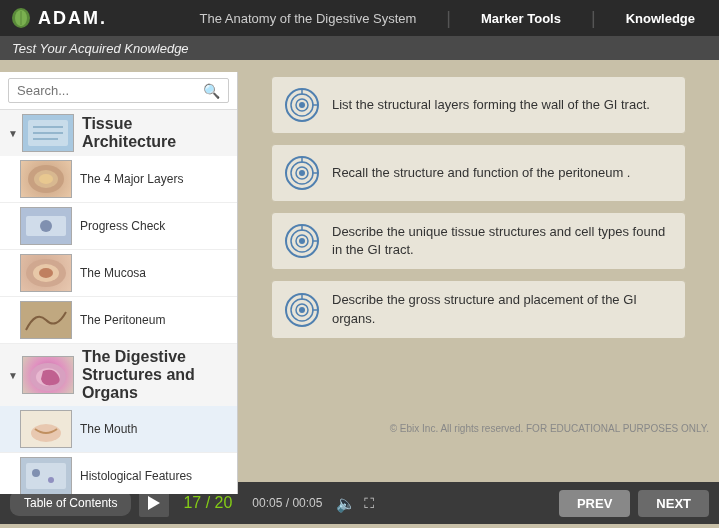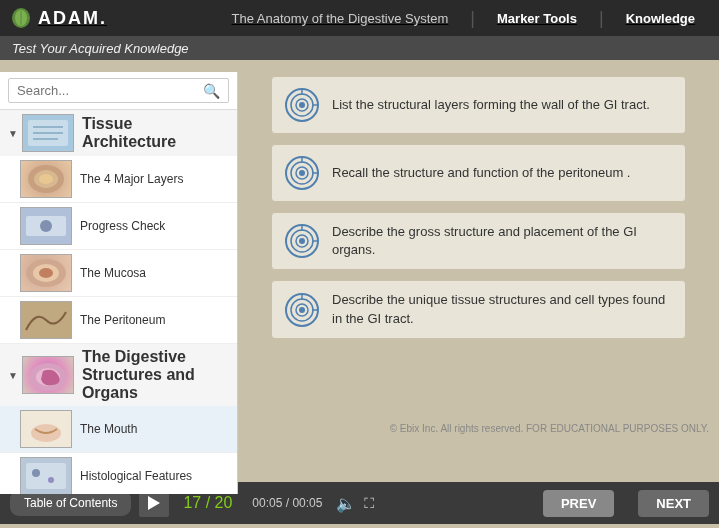--- a/index.html
+++ b/index.html
@@ -13,41 +13,40 @@
     }
 
     
     #header {
       background: #2a2a2a;
       height: 36px;
       display: flex;
       align-items: center;
       justify-content: space-between;
       padding: 0 10px;
-      text-decoration: underline;
     }
     #logo {
       display: flex;
       align-items: center;
       gap: 6px;
     }
     #logo-leaf {
       width: 22px;
       height: 22px;
     }
     #logo-text {
       color: white;
       font-size: 18px;
       font-weight: bold;
       letter-spacing: 2px;
     }
     #header-nav {
       display: flex;
       align-items: center;
-      gap: 8px;
+      gap: 16px;
     }
     .header-title {
       color: #ccc;
       font-size: 13px;
       padding: 0 14px;
     }
     .header-sep {
       color: #555;
       font-size: 18px;
     }
@@ -302,21 +301,21 @@
 
     .nav-btn {
       background: #888;
       color: white;
       border: none;
       padding: 6px 18px;
       font-size: 13px;
       font-weight: bold;
       cursor: pointer;
       border-radius: 4px;
-      margin-left: 16px;
+      margin-left: 0;
     }
 
     #copyright {
       text-align: right;
       font-size: 10px;
       color: #888;
       padding: 2px 10px 0 0;
       position: absolute;
       bottom: 48px;
       right: 0;
@@ -480,33 +479,33 @@
 
     <div class="objective-btn">
       <svg class="obj-icon" viewBox="0 0 36 36" xmlns="http://www.w3.org/2000/svg">
         <circle cx="18" cy="18" r="16" fill="none" stroke="#5080b0" stroke-width="2"></circle>
         <circle cx="18" cy="18" r="11" fill="none" stroke="#5080b0" stroke-width="1.5"></circle>
         <circle cx="18" cy="18" r="6" fill="none" stroke="#5080b0" stroke-width="1.5"></circle>
         <circle cx="18" cy="18" r="3" fill="#5080b0"></circle>
         <line x1="18" y1="2" x2="18" y2="8" stroke="#5080b0" stroke-width="1.5"></line>
         <line x1="34" y1="18" x2="28" y2="18" stroke="#5080b0" stroke-width="1.5"></line>
       </svg>
-      <span class="obj-text">Describe the gross structure and placement of the GI organs.</span>
+      <span class="obj-text">Describe the unique tissue structures and cell types found in the GI tract.</span>
     </div>
 
     <div class="objective-btn">
       <svg class="obj-icon" viewBox="0 0 36 36" xmlns="http://www.w3.org/2000/svg">
         <circle cx="18" cy="18" r="16" fill="none" stroke="#5080b0" stroke-width="2"></circle>
         <circle cx="18" cy="18" r="11" fill="none" stroke="#5080b0" stroke-width="1.5"></circle>
         <circle cx="18" cy="18" r="6" fill="none" stroke="#5080b0" stroke-width="1.5"></circle>
         <circle cx="18" cy="18" r="3" fill="#5080b0"></circle>
         <line x1="18" y1="2" x2="18" y2="8" stroke="#5080b0" stroke-width="1.5"></line>
         <line x1="34" y1="18" x2="28" y2="18" stroke="#5080b0" stroke-width="1.5"></line>
       </svg>
-      <span class="obj-text">Describe the unique tissue structures and cell types found in the GI tract.</span>
+      <span class="obj-text">Describe the gross structure and placement of the GI organs.</span>
     </div>
   </div>
 
   <div id="copyright">© Ebix Inc. All rights reserved. FOR EDUCATIONAL PURPOSES ONLY.</div>
 
 </div>
 
 <div id="footer">
   <button id="toc-btn">Table of Contents</button>
   <button id="play-btn">

